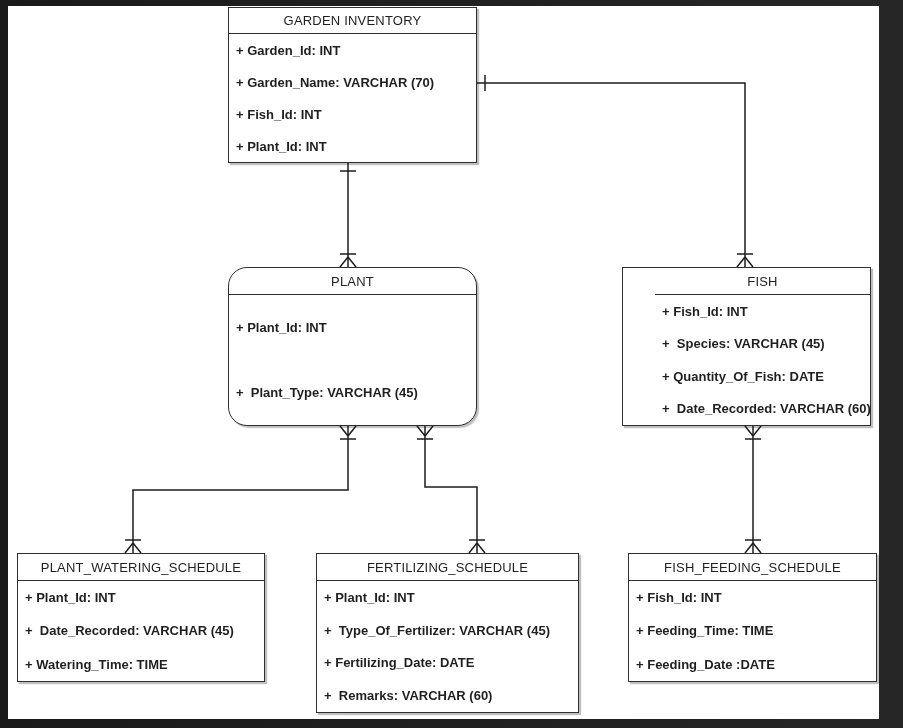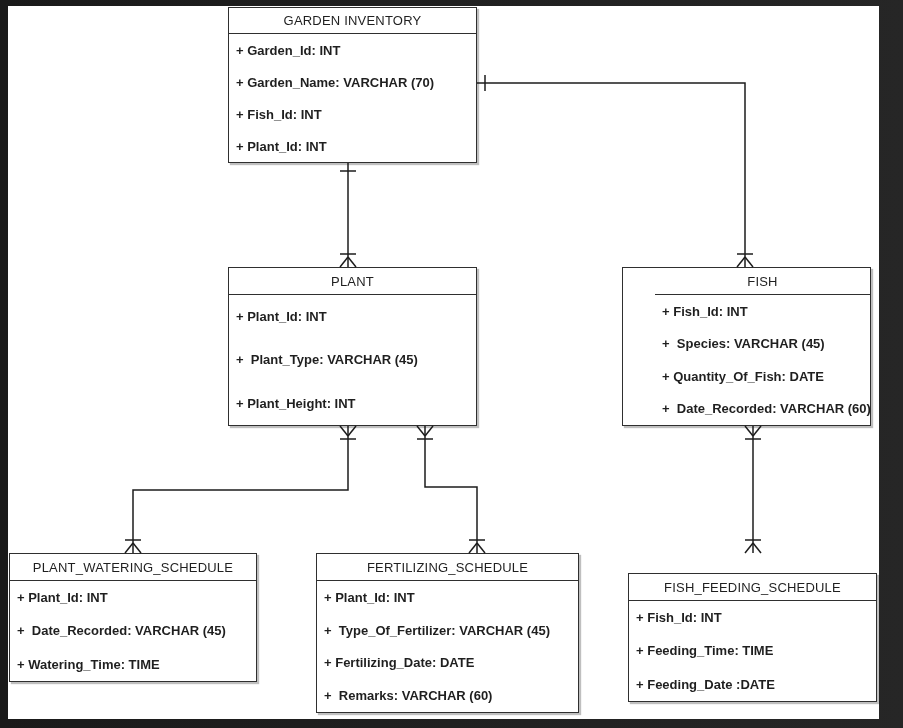--- a/index.html
+++ b/index.html
@@ -47,59 +47,58 @@
   <div class="entity" style="left:228px; top:7px; width:249px; height:156px;">
     <div class="entity-title" style="height:26px;">GARDEN INVENTORY</div>
     <div class="entity-body">
       <div class="attr-row">+ Garden_Id: INT</div>
       <div class="attr-row">+ Garden_Name: VARCHAR (70)</div>
       <div class="attr-row">+ Fish_Id: INT</div>
       <div class="attr-row">+ Plant_Id: INT</div>
     </div>
   </div>
 
-  <div class="entity" style="left:228px; top:267px; width:249px; height:159px;">
+  <div class="entity" style="left:228px; top:267px; width:249px; height:159px;border-radius:19px;">
     <div class="entity-title" style="height:27px;">PLANT</div>
     <div class="entity-body">
       <div class="attr-row">+ Plant_Id: INT</div>
       <div class="attr-row">+  Plant_Type: VARCHAR (45)</div>
-      <div class="attr-row">+ Plant_Height: INT</div>
     </div>
   </div>
 
   <div class="entity" style="left:622px; top:267px; width:249px; height:159px;padding-left:32px;">
     <div class="entity-title" style="height:27px;">FISH</div>
     <div class="entity-body">
       <div class="attr-row">+ Fish_Id: INT</div>
       <div class="attr-row">+  Species: VARCHAR (45)</div>
       <div class="attr-row">+ Quantity_Of_Fish: DATE</div>
       <div class="attr-row">+  Date_Recorded: VARCHAR (60)</div>
     </div>
   </div>
 
-  <div class="entity" style="left:9px; top:553px; width:248px; height:129px;">
+  <div class="entity" style="left:17px; top:553px; width:248px; height:129px;">
     <div class="entity-title" style="height:27px;">PLANT_WATERING_SCHEDULE</div>
     <div class="entity-body">
       <div class="attr-row">+ Plant_Id: INT</div>
       <div class="attr-row">+  Date_Recorded: VARCHAR (45)</div>
       <div class="attr-row">+ Watering_Time: TIME</div>
     </div>
   </div>
 
   <div class="entity" style="left:316px; top:553px; width:263px; height:160px;">
     <div class="entity-title" style="height:27px;">FERTILIZING_SCHEDULE</div>
     <div class="entity-body">
       <div class="attr-row">+ Plant_Id: INT</div>
       <div class="attr-row">+  Type_Of_Fertilizer: VARCHAR (45)</div>
       <div class="attr-row">+ Fertilizing_Date: DATE</div>
       <div class="attr-row">+  Remarks: VARCHAR (60)</div>
     </div>
   </div>
 
-  <div class="entity" style="left:628px; top:573px; width:249px; height:129px;">
+  <div class="entity" style="left:628px; top:553px; width:249px; height:129px;">
     <div class="entity-title" style="height:27px;">FISH_FEEDING_SCHEDULE</div>
     <div class="entity-body">
       <div class="attr-row">+ Fish_Id: INT</div>
       <div class="attr-row">+ Feeding_Time: TIME</div>
       <div class="attr-row">+ Feeding_Date :DATE</div>
     </div>
   </div>
 
   <svg class="wires" width="903" height="728" viewBox="0 0 903 728">
 

